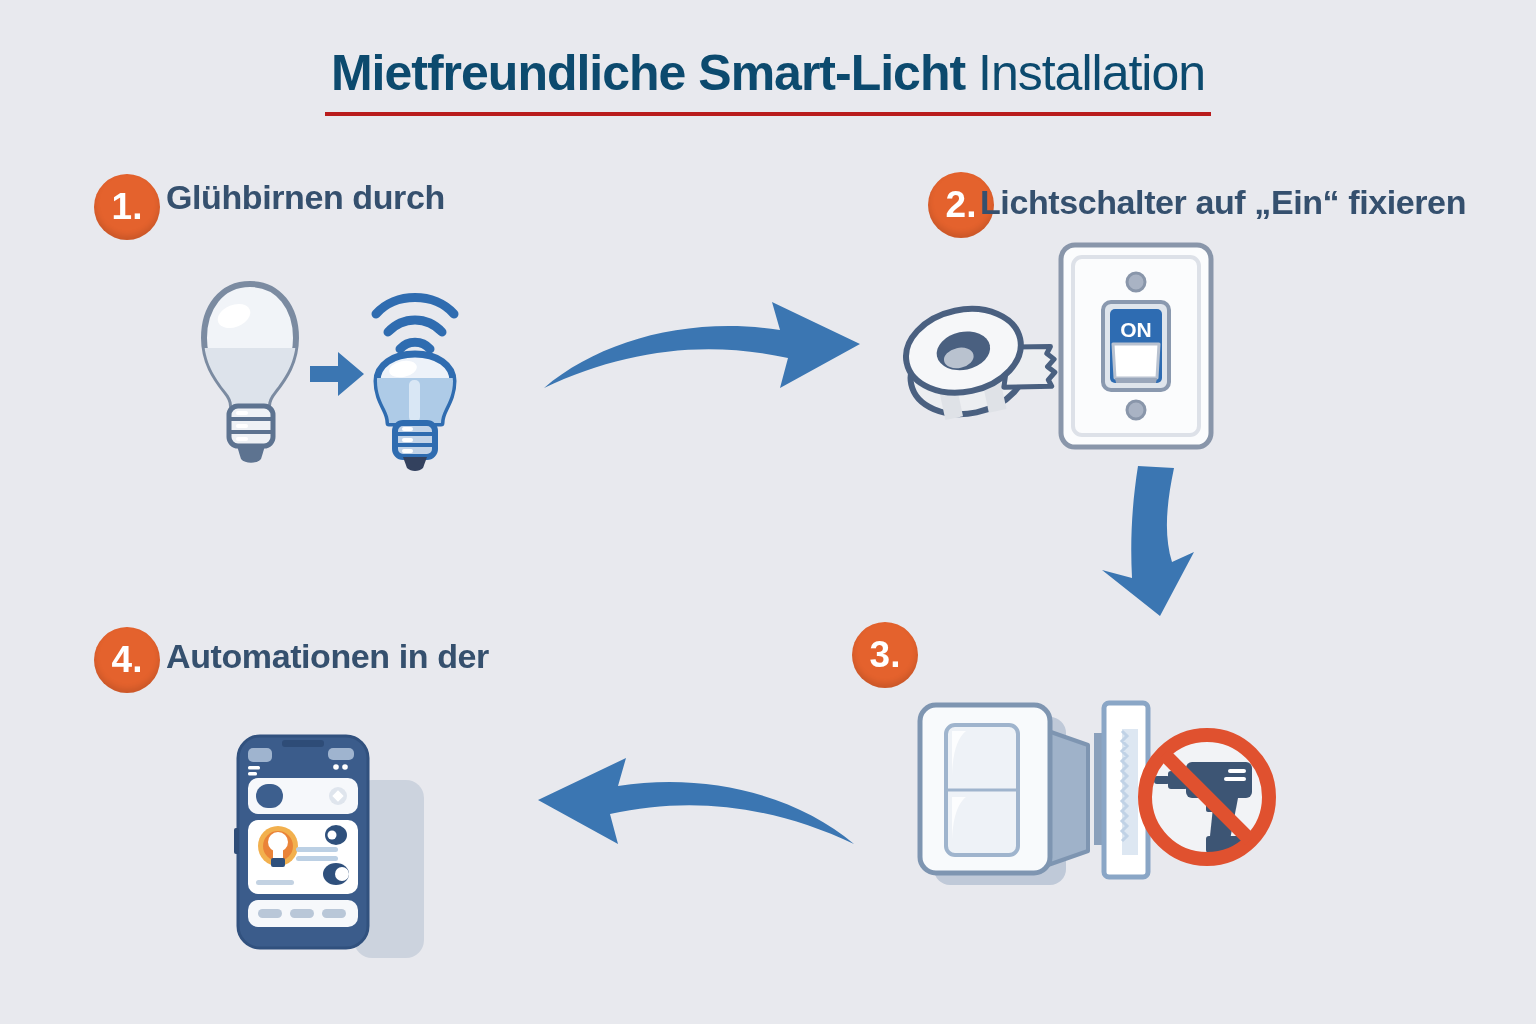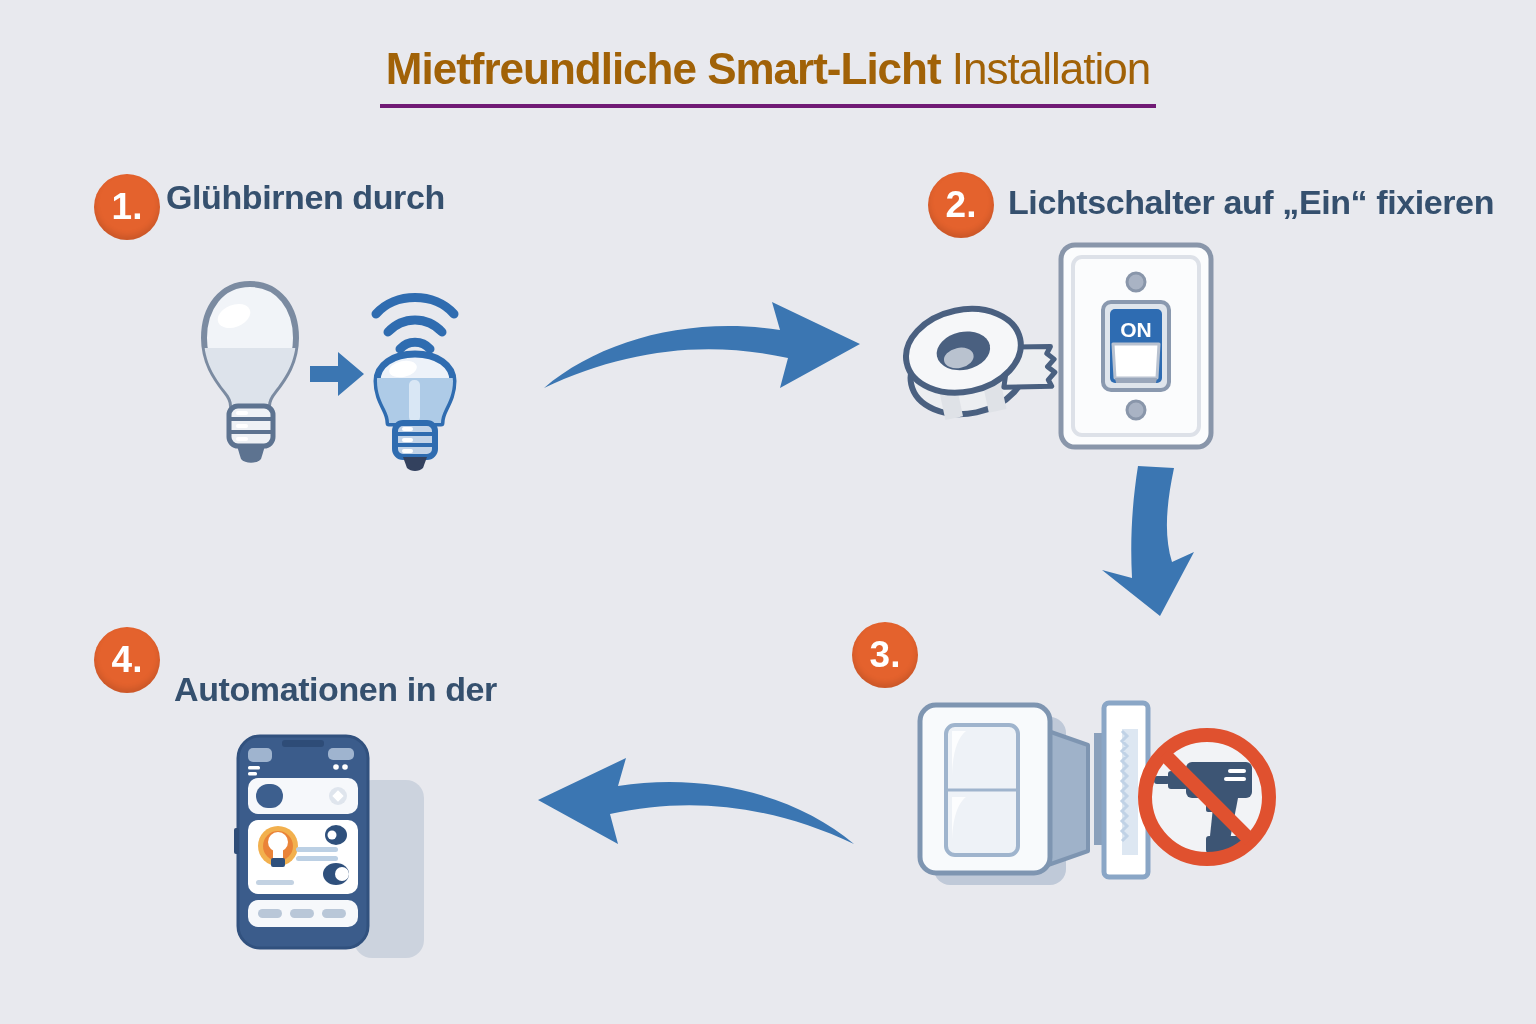--- a/index.html
+++ b/index.html
@@ -6,22 +6,22 @@
   .canvas{
     position:relative;width:1536px;height:1024px;overflow:hidden;
     background:#e8e9ee;
     font-family:"Liberation Sans",sans-serif;
     color:#35506e;
   }
   .abs{position:absolute;}
   
   .title-wrap{top:44px;left:0;width:100%;text-align:center;}
   .title-inner{
-    display:inline-block;border-bottom:4px solid #701a75;padding:0 6px 10px 6px;
-    font-size:44px;letter-spacing:-1px;color:#a16207;white-space:nowrap;
+    display:inline-block;border-bottom:4px solid #b91c1c;padding:0 6px 10px 6px;
+    font-size:50px;letter-spacing:-1px;color:#0c4a6e;white-space:nowrap;
   }
   .title-main{font-weight:700;}
   .title-suffix{font-weight:400;}
   
   .badge{
     width:66px;height:66px;border-radius:50%;background:#e4622d;
     display:flex;align-items:center;justify-content:center;
     color:#ffffff;font-size:37px;font-weight:700;
     box-shadow:inset 0 -4px 6px rgba(0,0,0,0.12);
   }
@@ -95,21 +95,21 @@
     <path d="M41,179 L65,179 L61,190 C57,194 49,194 45,190 Z" fill="#33415e"></path>
   </svg>
 
   <svg class="abs" style="left:540px;top:288px;" width="325" height="115" viewBox="0 0 325 115">
     <path d="M4,100 C60,52 150,28 240,42 L232,14 L320,56 L240,100 L248,70 C165,52 85,62 4,100 Z" fill="#3b76b2"></path>
   </svg>
 
   <div class="abs badge" style="left:928px;top:172px;">
     <span>2.</span>
   </div>
-  <div class="abs step-text" style="left:1008px;top:183px;">
+  <div class="abs step-text" style="left:980px;top:183px;">
     <span class="ln">Lichtschalter auf „Ein“ fixieren</span>
   </div>
 
   <svg class="abs" style="left:893px;top:298px;" width="168" height="132" viewBox="0 0 168 132">
     <g transform="rotate(-12 75 60)">
       <ellipse cx="72" cy="74" rx="58" ry="41" fill="#eceef1" stroke="#4a6080" stroke-width="6"></ellipse>
       <rect x="40" y="80" width="18" height="36" fill="#dfe2e7"></rect>
       <rect x="84" y="82" width="18" height="36" fill="#dfe2e7"></rect>
       <path d="M118,58 L158,66 L153,72 L159,79 L151,85 L157,92 L149,98 L151,105 L104,96 Z" fill="#eceef1" stroke="#4a6080" stroke-width="5" stroke-linejoin="round"></path>
       <ellipse cx="72" cy="52" rx="58" ry="41" fill="#f6f7f9" stroke="#4a6080" stroke-width="6"></ellipse>
@@ -172,21 +172,21 @@
 
   <svg class="abs" style="left:533px;top:744px;" width="325" height="115" viewBox="0 0 325 115">
     <g transform="translate(325,0) scale(-1,1)">
       <path d="M4,100 C60,52 150,28 240,42 L232,14 L320,56 L240,100 L248,70 C165,52 85,62 4,100 Z" fill="#3b76b2"></path>
     </g>
   </svg>
 
   <div class="abs badge" style="left:94px;top:627px;">
     <span>4.</span>
   </div>
-  <div class="abs step-text" style="left:166px;top:670px;margin-left:8px;">
+  <div class="abs step-text" style="left:166px;top:637px;">
     <span class="ln">Automationen in der</span>
   </div>
 
   <svg class="abs" style="left:232px;top:732px;" width="195" height="230" viewBox="0 0 195 230">
     <rect x="122" y="48" width="70" height="178" rx="18" fill="#ccd3de"></rect>
     <rect x="6" y="4" width="130" height="212" rx="22" fill="#3b5c8b" stroke="#31517e" stroke-width="3"></rect>
     <rect x="50" y="8" width="42" height="7" rx="3" fill="#2e4c77"></rect>
     <rect x="2" y="96" width="5" height="26" rx="2" fill="#2e4c77"></rect>
     <rect x="16" y="16" width="24" height="14" rx="5" fill="#9fb4cf"></rect>
     <rect x="16" y="34" width="12" height="3.5" rx="1.5" fill="#ffffff"></rect>

